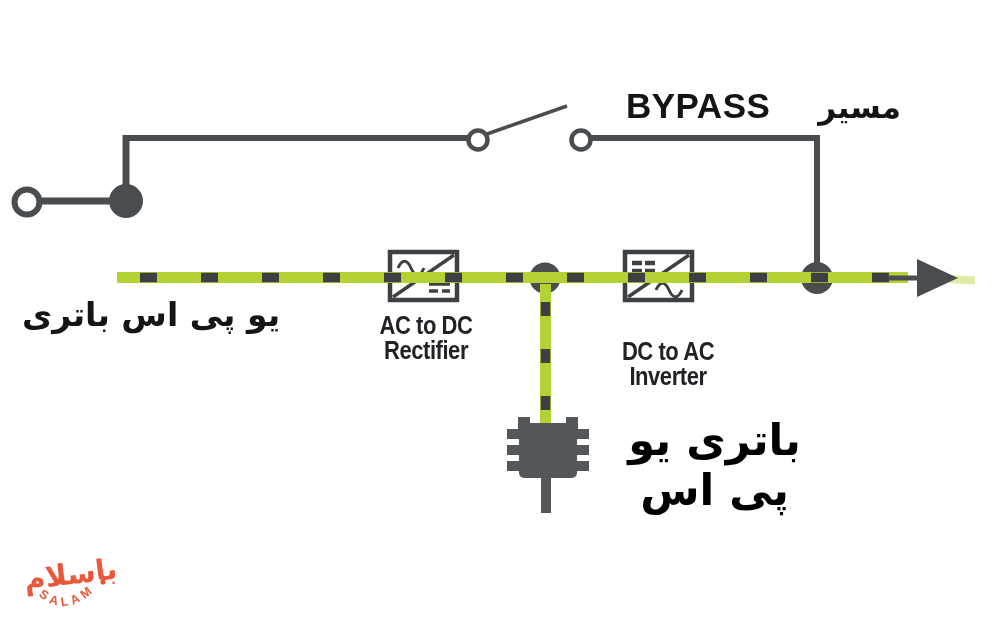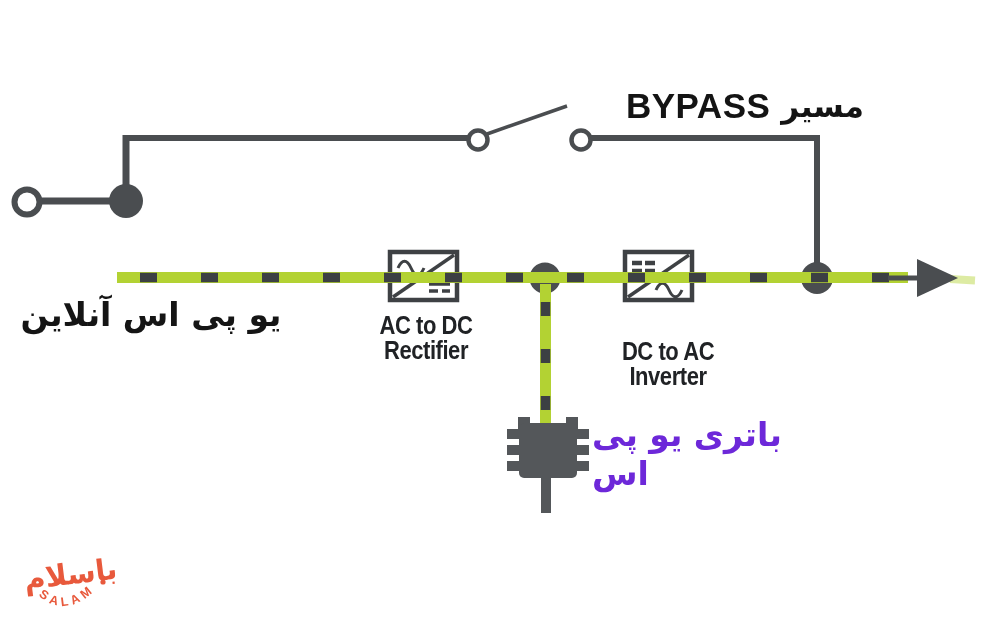--- a/index.html
+++ b/index.html
@@ -21,40 +21,40 @@
   .boxmark{stroke:#3e4144;fill:none;}
   .green{stroke:var(--c-power);fill:none;}
   .dash-h{stroke:var(--c-dash);fill:none;stroke-dasharray:17 44;stroke-dashoffset:-23;}
   .dash-v{stroke:var(--c-dash);fill:none;stroke-dasharray:14 33;stroke-dashoffset:-18;}
   .batt{fill:var(--c-battery);stroke:none;}
   .arrowhead{fill:var(--c-line);stroke:none;}
   .glow{stroke:var(--c-power);opacity:.45;fill:none;}
 
   .label{position:absolute;color:var(--c-text);}
   .bypass-label{
-    left:626px;top:82px;display:flex;align-items:center;gap:11px;
+    left:626px;top:82px;display:flex;align-items:flex-end;gap:0;
   }
   .bypass-label .en{
     font-weight:bold;font-size:35px;letter-spacing:.5px;color:#141414;
     font-family:"Liberation Sans",sans-serif;line-height:1;padding-top:6px;
   }
   .bypass-label .fa{
     font-weight:bold;font-size:31px;color:#141414;line-height:1;padding-top:8px;
-    font-family:"DejaVu Sans",sans-serif;direction:rtl;
+    font-family:"DejaVu Sans",sans-serif;direction:rtl;margin-left:48px;
   }
   .block-label{
     text-align:center;font-weight:bold;color:#202225;
     font-family:"Liberation Sans",sans-serif;font-size:25px;line-height:25px;
     transform:scaleX(.88);transform-origin:center top;letter-spacing:-.5px;
   }
   .rect-label{left:366px;top:313px;width:120px;}
   .inv-label{left:607px;top:339px;width:122px;}
   .battery-label{
-    left:592px;top:415px;width:245px;text-align:left;direction:rtl;
-    font-family:"DejaVu Sans",sans-serif;font-weight:bold;font-size:33px;color:#6d28d9;
+    left:592px;top:415px;width:245px;text-align:center;direction:rtl;
+    font-family:"DejaVu Sans",sans-serif;font-weight:bold;font-size:43px;color:#000000;
   }
   .mode-label{
     left:2px;top:292px;width:298px;text-align:center;direction:rtl;
     font-family:"DejaVu Sans",sans-serif;font-weight:bold;color:#151515;
   }
   .mode-label .l1{font-size:33px;line-height:46px;}
   .mode-label .l2{font-size:33px;line-height:52px;}
 
   .logo{position:absolute;left:23px;top:540px;width:112px;height:92px;}
   .logo svg{width:112px;height:92px;}
@@ -148,21 +148,21 @@
   </div>
 
   <div class="label block-label inv-label">
     <div>DC to AC</div>
     <div>Inverter</div>
   </div>
 
   <div class="label battery-label">باتری یو پی اس</div>
 
   <div class="label mode-label">
-    <div class="l1">یو پی اس آنلاین</div>
+    <div class="l1">یو پی اس باتری</div>
   </div>
 
   <div class="logo">
     <svg viewBox="0 0 112 92" aria-hidden="true">
       <defs>
         <path id="salamArc" d="M 14 54 Q 44 82 78 44" fill="none"></path>
       </defs>
       <text class="logo-fa" x="48" y="44" text-anchor="middle" transform="rotate(-7 48 38)">باسلام</text>
       <text class="logo-latin"><textPath href="#salamArc" xlink:href="#salamArc" startOffset="2">SALAM</textPath></text>
       <circle class="logo-dot" cx="80" cy="42" r="2.6"></circle>

